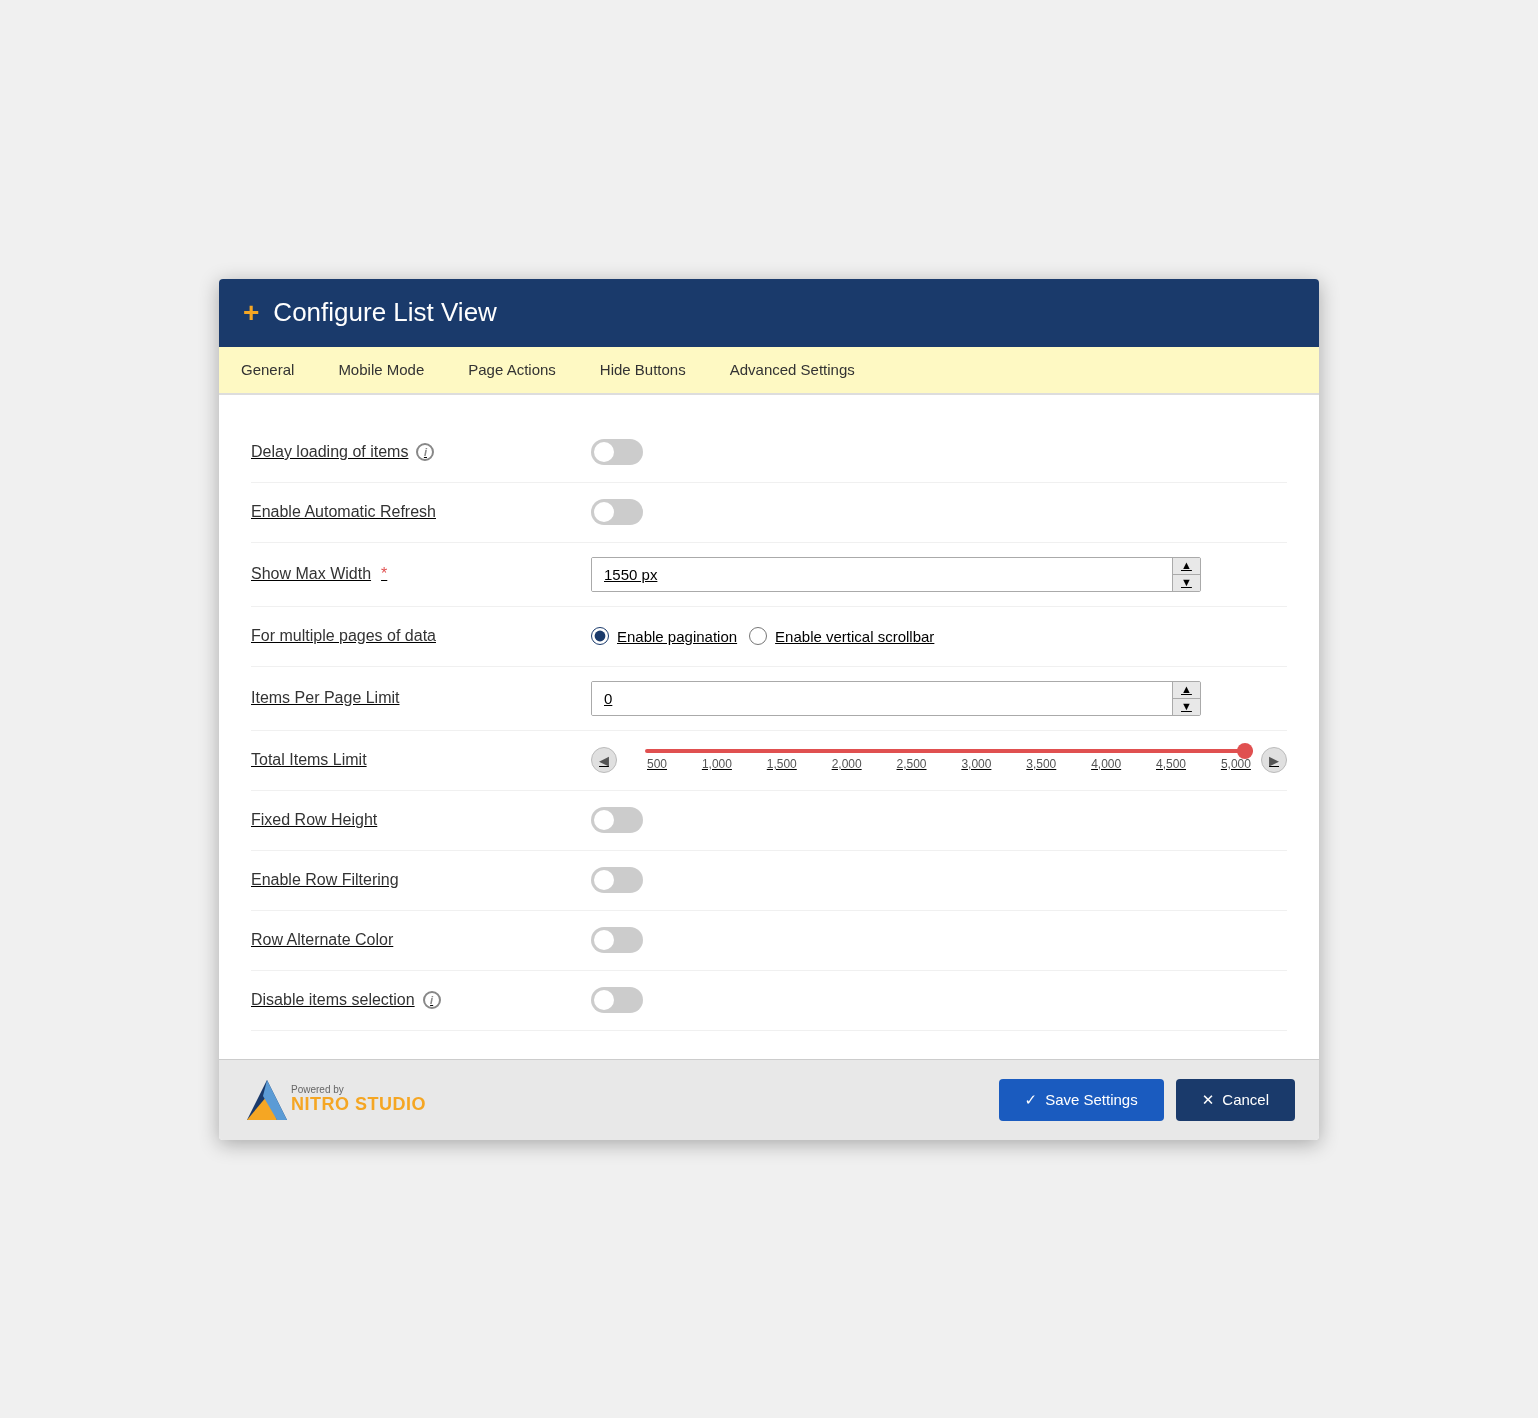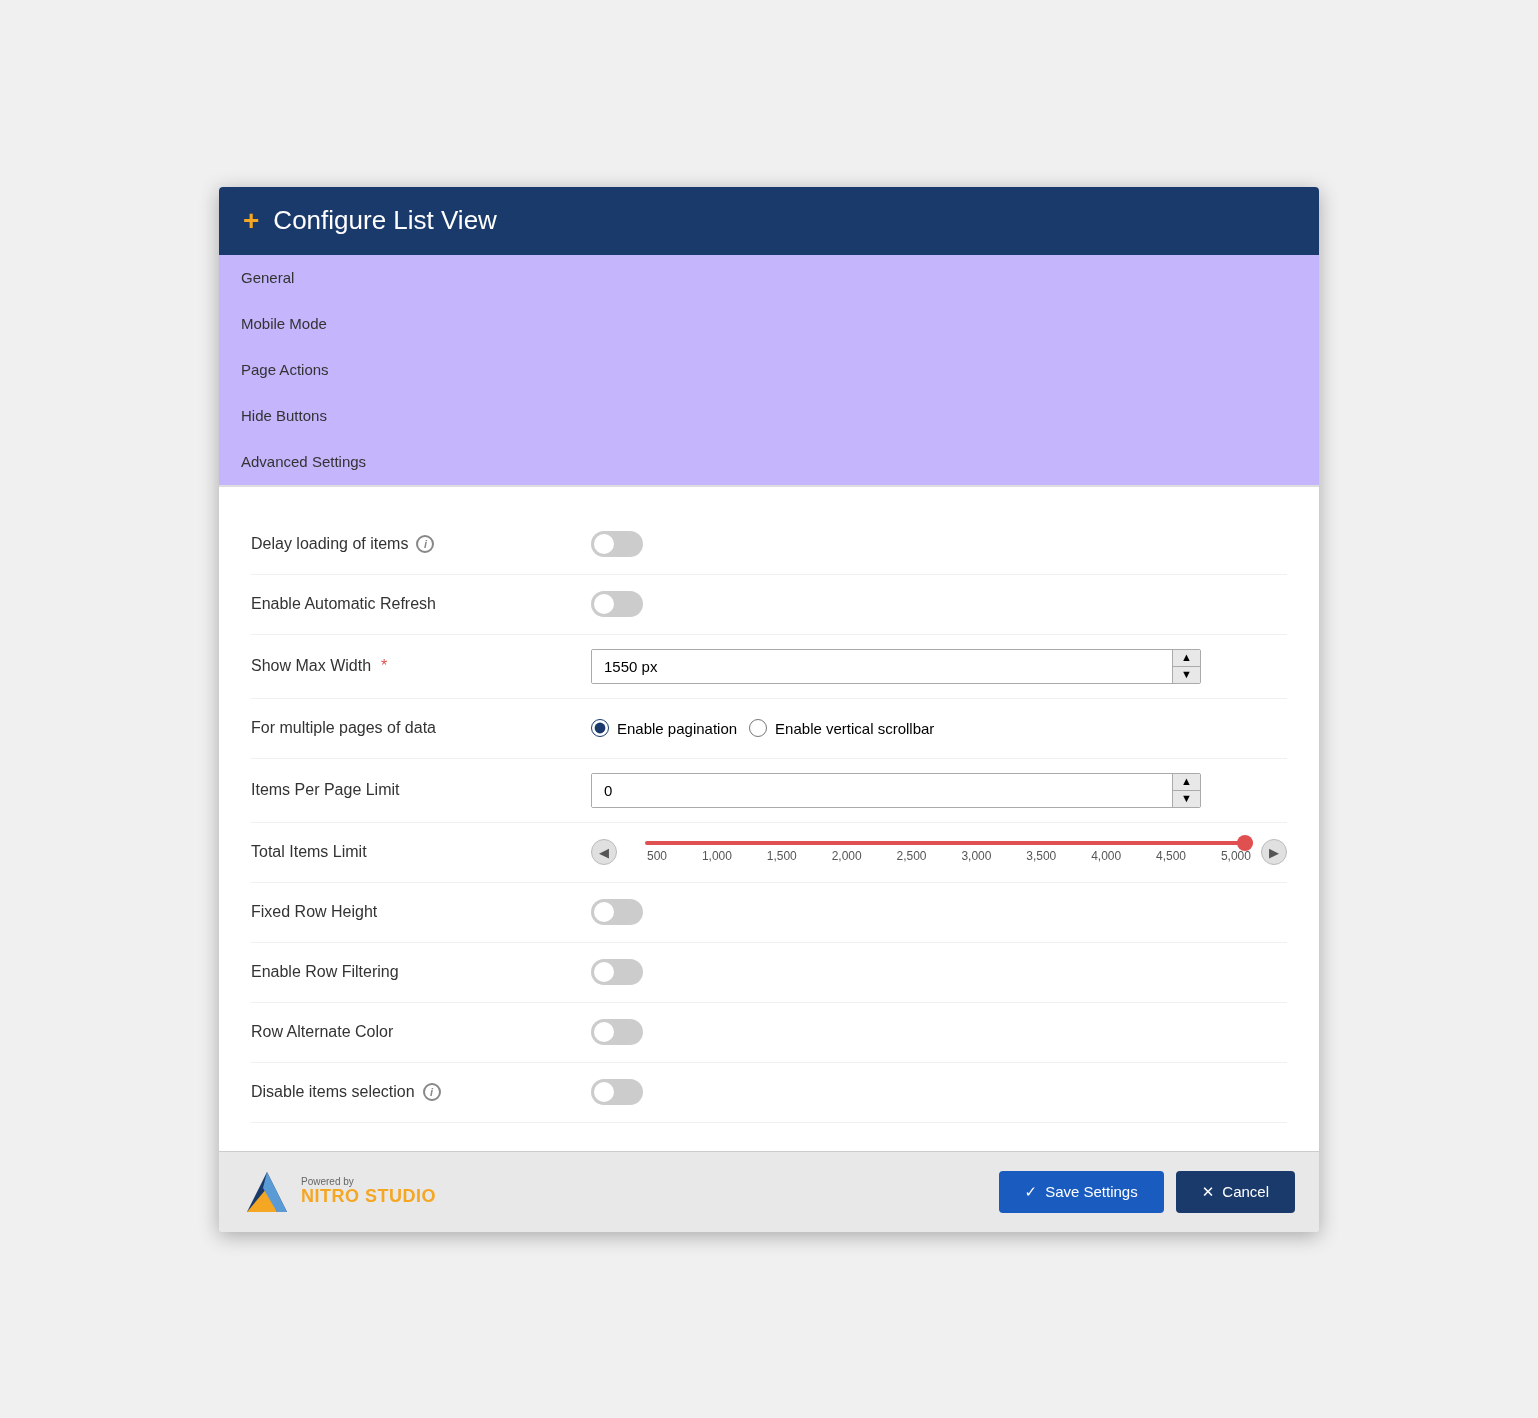--- a/index.html
+++ b/index.html
@@ -1,25 +1,25 @@
 <!DOCTYPE html>
 <html><head>
   <meta charset="utf-8">
   <style>
     * { box-sizing: border-box; margin: 0; padding: 0; }
     body { font-family: Arial, sans-serif; background: #f0f0f0; display: flex; justify-content: center; align-items: center; min-height: 100vh; }
     .modal { width: 1100px; background: #fff; border-radius: 4px; overflow: hidden; box-shadow: 0 4px 20px rgba(0,0,0,0.3); display: flex; flex-direction: column; }
     .modal-header { background: #1a3a6b; padding: 18px 24px; display: flex; align-items: center; gap: 14px; }
     .modal-header-icon { color: #f5a623; font-size: 28px; font-weight: bold; }
     .modal-header-title { color: #fff; font-size: 26px; font-weight: 400; }
-    .tabs { display: flex; border-bottom: 2px solid #ddd; background: #c4b5fd; padding: 0 0 0 0; flex-direction: column; }
+    .tabs { display: flex; border-bottom: 2px solid #ddd; background: #fef9c3; padding: 0 0 0 0; }
     .tab { padding: 14px 22px; font-size: 15px; cursor: pointer; color: #333; border-bottom: 3px solid transparent; margin-bottom: -2px; white-space: nowrap; }
     .tab.active { border-bottom: 3px solid #1a3a6b; color: #1a3a6b; font-weight: 600; }
     .modal-body { padding: 28px 32px; flex: 1; background: #fff; overflow-y: auto; }
-    .setting-row { display: flex; padding: 14px 0; border-bottom: 1px solid #f0f0f0; min-height: 60px; }
+    .setting-row { display: flex; padding: 14px 0; border-bottom: 1px solid #f0f0f0; min-height: 60px; text-decoration: underline; }
     .setting-label { width: 340px; font-size: 16px; color: #333; display: flex; align-items: center; gap: 8px; flex-shrink: 0; }
     .setting-control { flex: 1; display: flex; align-items: center; gap: 20px; }
     .info-icon { display: inline-flex; align-items: center; justify-content: center; width: 18px; height: 18px; border-radius: 50%; border: 2px solid #888; color: #888; font-size: 11px; font-style: italic; font-weight: bold; cursor: default; flex-shrink: 0; }
     .toggle { position: relative; width: 52px; height: 26px; }
     .toggle input { opacity: 0; width: 0; height: 0; }
     .toggle-slider { position: absolute; top: 0; left: 0; right: 0; bottom: 0; background: #ccc; border-radius: 26px; cursor: pointer; transition: 0.2s; }
     .toggle-slider::before { content: ''; position: absolute; width: 20px; height: 20px; left: 3px; bottom: 3px; background: #fff; border-radius: 50%; transition: 0.2s; }
     .toggle input:checked + .toggle-slider { background: #5b6bbd; }
     .toggle input:checked + .toggle-slider::before { transform: translateX(26px); }
     .toggle-on .toggle-slider { background: #5b6bbd; }
@@ -39,21 +39,21 @@
     .slider-arrow-btn { background: #e0e0e0; border: 1px solid #bbb; border-radius: 50%; width: 26px; height: 26px; display: flex; align-items: center; justify-content: center; cursor: pointer; font-size: 13px; color: #555; flex-shrink: 0; }
     .slider-track-wrap { flex: 1; display: flex; flex-direction: column; margin-left: 20px; }
     .slider-range { -webkit-appearance: none; appearance: none; width: 100%; height: 4px; border-radius: 2px; outline: none; cursor: pointer; background: linear-gradient(to right, #e05050 0%, #e05050 100%); margin-bottom: 4px; }
     .slider-range::-webkit-slider-thumb { -webkit-appearance: none; appearance: none; width: 16px; height: 16px; border-radius: 50%; background: #e05050; cursor: pointer; }
     .slider-range::-moz-range-thumb { width: 16px; height: 16px; border-radius: 50%; background: #e05050; cursor: pointer; border: none; }
     .slider-ticks { display: flex; justify-content: space-between; font-size: 12px; color: #555; padding: 0 2px; }
     
     .required { color: #e05050; margin-left: 2px; }
     
     .modal-footer { background: #e8e8e8; padding: 16px 24px; display: flex; align-items: center; justify-content: space-between; border-top: 1px solid #ccc; }
-    .footer-logo { display: flex; align-items: center; gap: 10px; }
+    .footer-logo { display: flex; align-items: center; }
     .logo-icon { width: 48px; height: 48px; }
     .logo-text { display: flex; flex-direction: column; line-height: 1.1; }
     .logo-powered { font-size: 10px; color: #666; }
     .logo-name { font-size: 18px; font-weight: 700; color: #1a3a6b; letter-spacing: 0.5px; }
     .logo-name span { color: #f5a623; }
     .footer-actions { display: flex; gap: 12px; }
     .btn-save { background: #1a5bbf; color: #fff; border: none; padding: 12px 26px; font-size: 15px; border-radius: 4px; cursor: pointer; display: flex; align-items: center; gap: 8px; font-weight: 500; }
     .btn-cancel { background: #1a3a6b; color: #fff; border: none; padding: 12px 26px; font-size: 15px; border-radius: 4px; cursor: pointer; display: flex; align-items: center; gap: 8px; font-weight: 500; }
   </style>
 </head>

